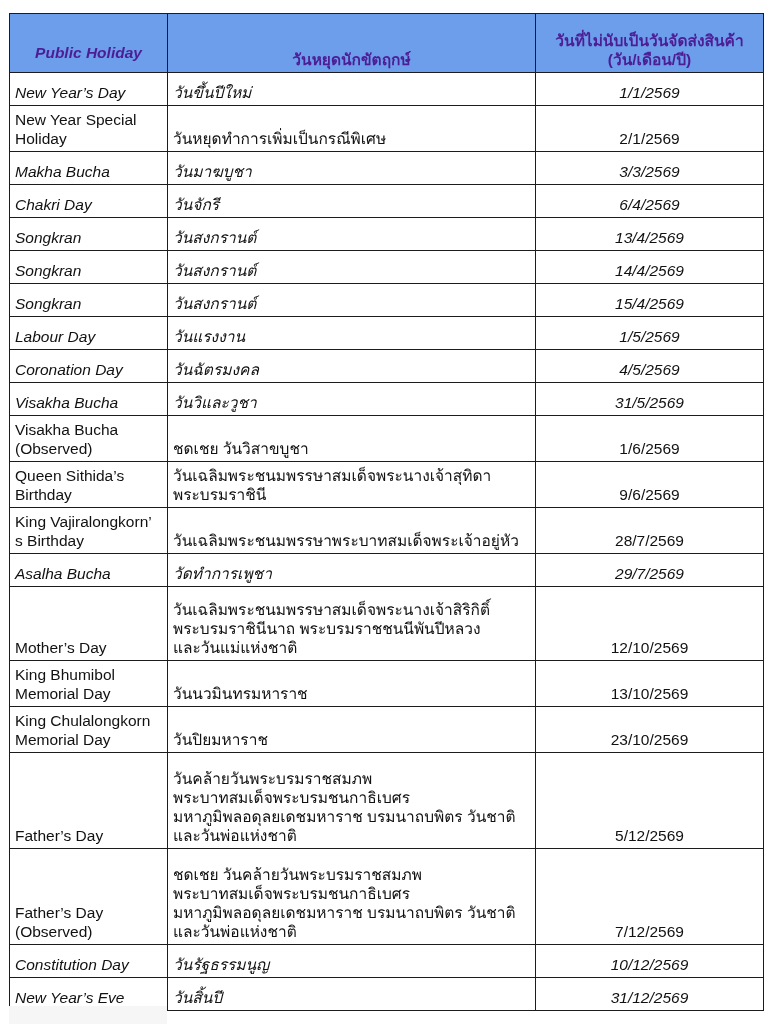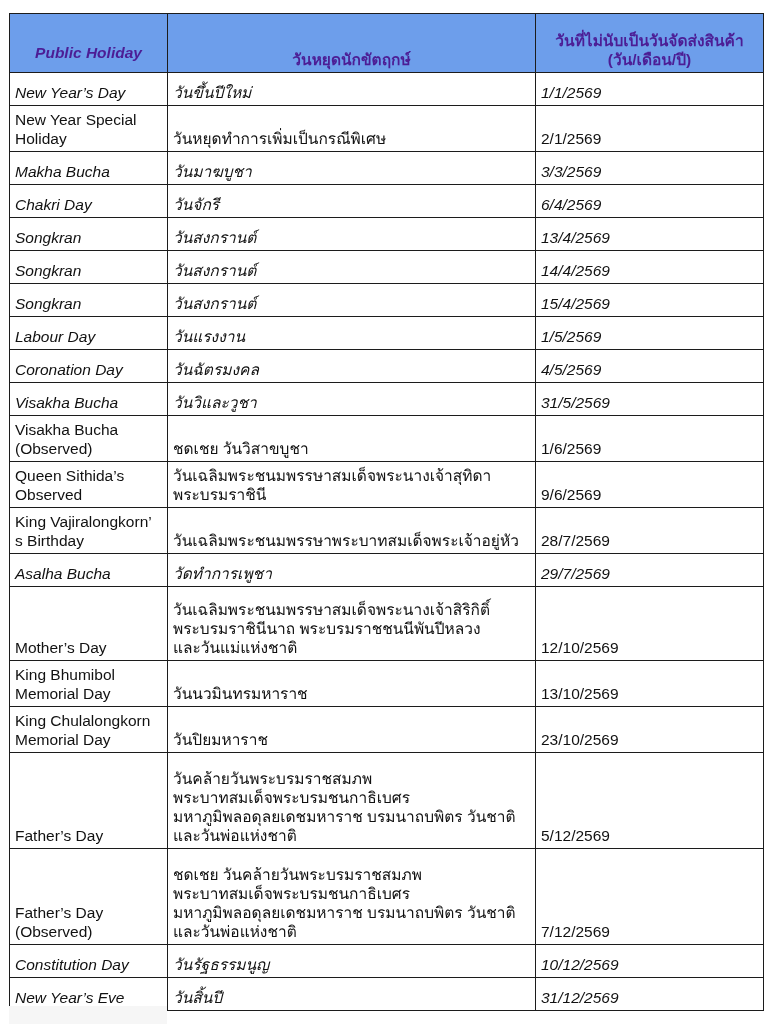--- a/index.html
+++ b/index.html
@@ -23,21 +23,21 @@
       background: #6d9eeb;
       color: #4c1d95;
       font-weight: bold;
       text-align: center;
       height: 48px;
       font-size: 15.5px;
     }
     table.holidays th.left-head { padding-bottom: 10px; font-style: italic; }
     table.holidays td.en { text-align: left; }
     table.holidays td.th { text-align: left; }
-    table.holidays td.date { text-align: left; }
+    table.holidays td.date { text-align: center; }
     tr.h1 td { height: 29px; font-style: italic; }
     tr.h2 td { height: 42px; }
     tr.h3 td { height: 70px; }
     tr.h4 td { height: 92px; }
     .line { display: block; }
     .footer-block {
       position: absolute; left: 9px; top: 1006px; width: 158px; height: 18px;
       background: #f6f6f6;
     }
   </style>
@@ -158,21 +158,21 @@
           <span class="line">(Observed)</span>
         </td>
         <td class="th">
           <span class="line">ชดเชย วันวิสาขบูชา</span>
         </td>
         <td class="date">1/6/2569</td>
       </tr>
       <tr class="h2">
         <td class="en">
           <span class="line">Queen Sithida’s</span>
-          <span class="line">Observed</span>
+          <span class="line">Birthday</span>
         </td>
         <td class="th">
           <span class="line">วันเฉลิมพระชนมพรรษาสมเด็จพระนางเจ้าสุทิดา</span>
           <span class="line">พระบรมราชินี</span>
         </td>
         <td class="date">9/6/2569</td>
       </tr>
       <tr class="h2">
         <td class="en">
           <span class="line">King Vajiralongkorn’</span>

